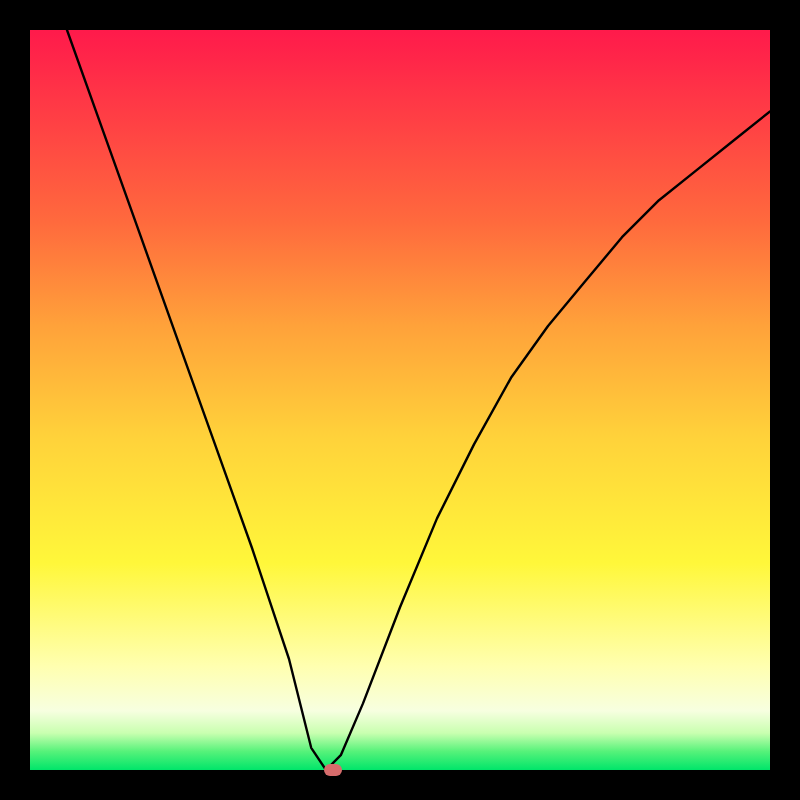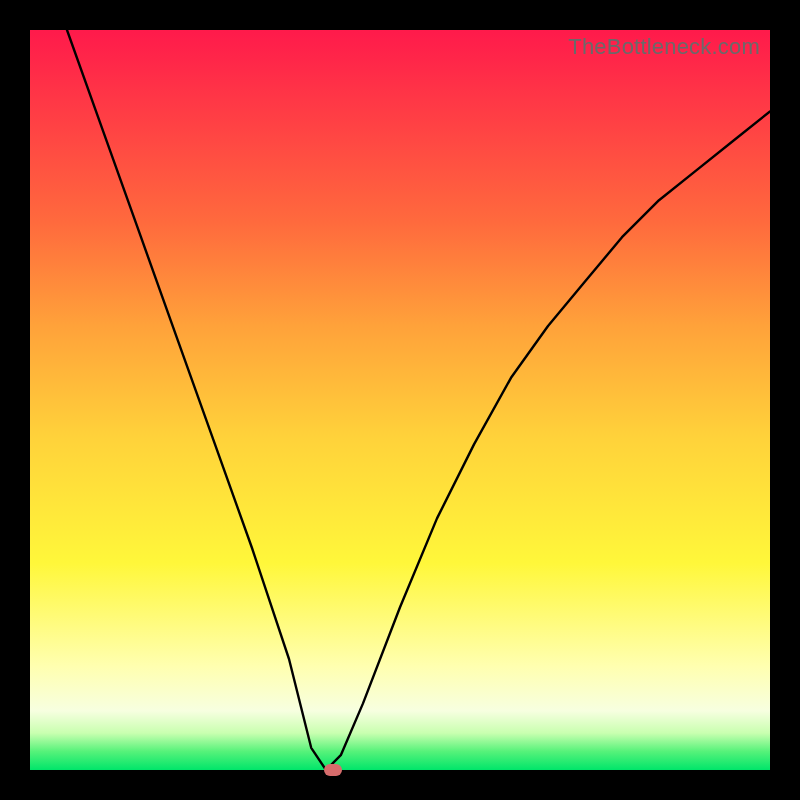--- a/index.html
+++ b/index.html
@@ -61,19 +61,18 @@
     border-radius: 6px;
     transform: translate(-50%, -50%);
     pointer-events: none;
   }
 </style>
 </head>
 <body>
 
 <div class="frame">
   <div class="plot">
-    <div class="brand">TheBottleneck.com</div>
     <svg class="curve" viewBox="0 0 740 740" preserveAspectRatio="none">
       <path id="curve-path" d="M0.00 -96.20 L37.00 0.00 L74.00 103.60 L111.00 207.20 L148.00 310.80 L185.00 414.40 L222.00 518.00 L259.00 629.00 L281.20 717.80 L296.00 740.00 L310.80 725.20 L333.00 673.40 L370.00 577.20 L407.00 488.40 L444.00 414.40 L481.00 347.80 L518.00 296.00 L555.00 251.60 L592.00 207.20 L629.00 170.20 L666.00 140.60 L703.00 111.00 L740.00 81.40" fill="none" stroke="#000" stroke-width="2.4" stroke-linejoin="round" stroke-linecap="round"></path>
     </svg>
     <div class="dot" id="min-dot" style="left: 303.4px; top: 740px;"></div>
   </div>
 </div>
 
 </body></html>

